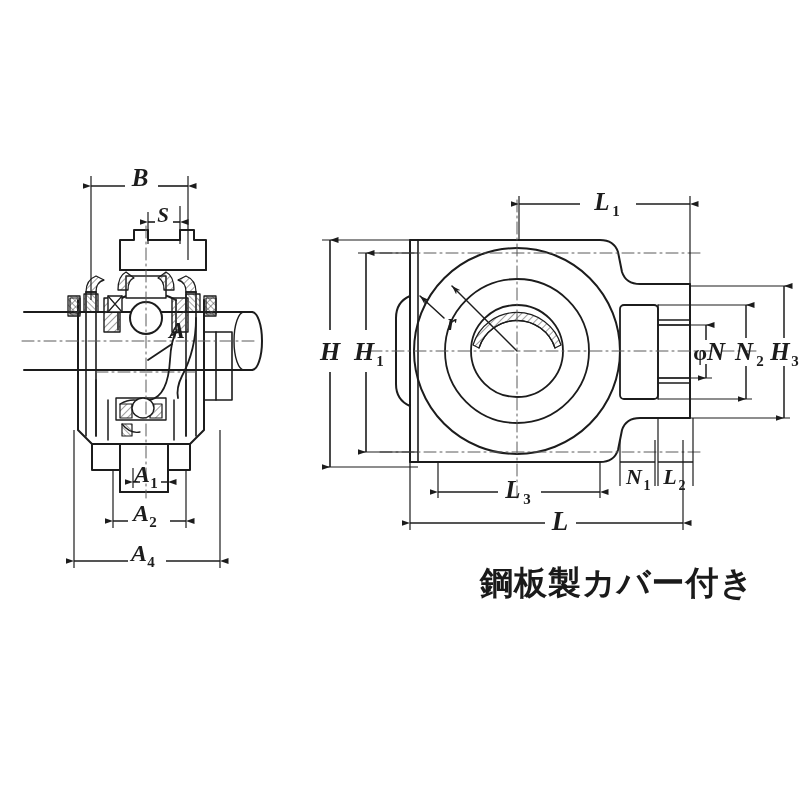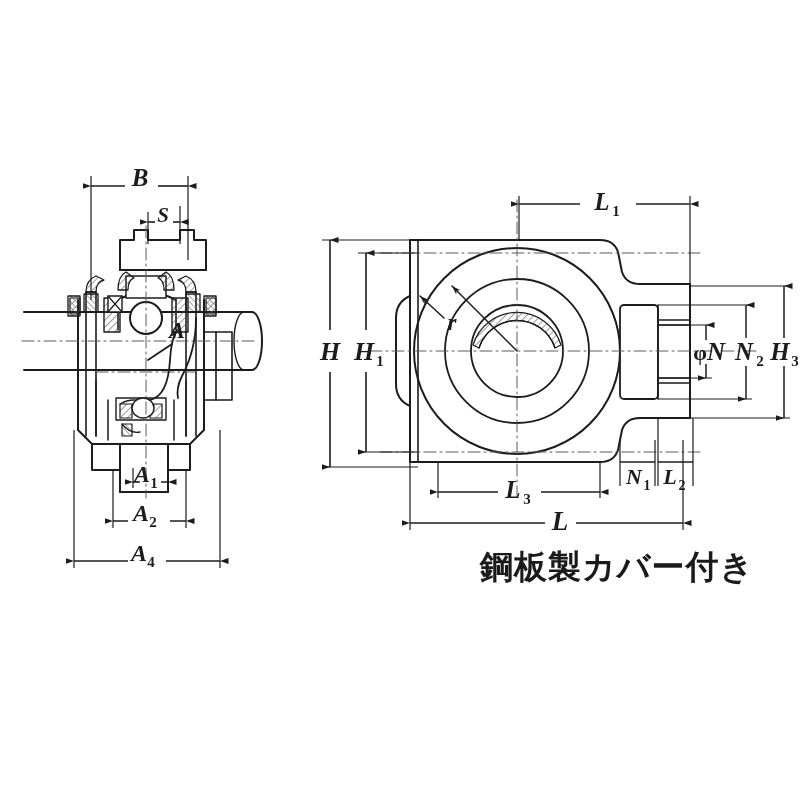--- a/index.html
+++ b/index.html
@@ -4,21 +4,21 @@
 <title>Bearing Unit Dimension Drawing</title>
 <style>
   html,body{margin:0;padding:0;background:#ffffff;}
   body{
     width:800px;height:800px;overflow:hidden;
     font-family:"Liberation Serif",serif;
     background:#ffffff;
   }
   #stage{position:relative;width:800px;height:800px;background:#fff;}
   svg#drawing{position:absolute;left:0;top:0;width:800px;height:800px;display:block;}
-  .caption-layer{position:absolute;left:0;top:0;width:800px;height:580px;pointer-events:none;}
+  .caption-layer{position:absolute;left:0;top:16px;width:800px;height:580px;pointer-events:none;}
   .jp-caption{
     position:absolute;
     left:480px;top:545px;
     font-family:"DejaVu Sans",sans-serif;
     font-size:33px;
     font-weight:700;
     letter-spacing:1px;
     color:#1a1a1a;
     white-space:nowrap;
   }

